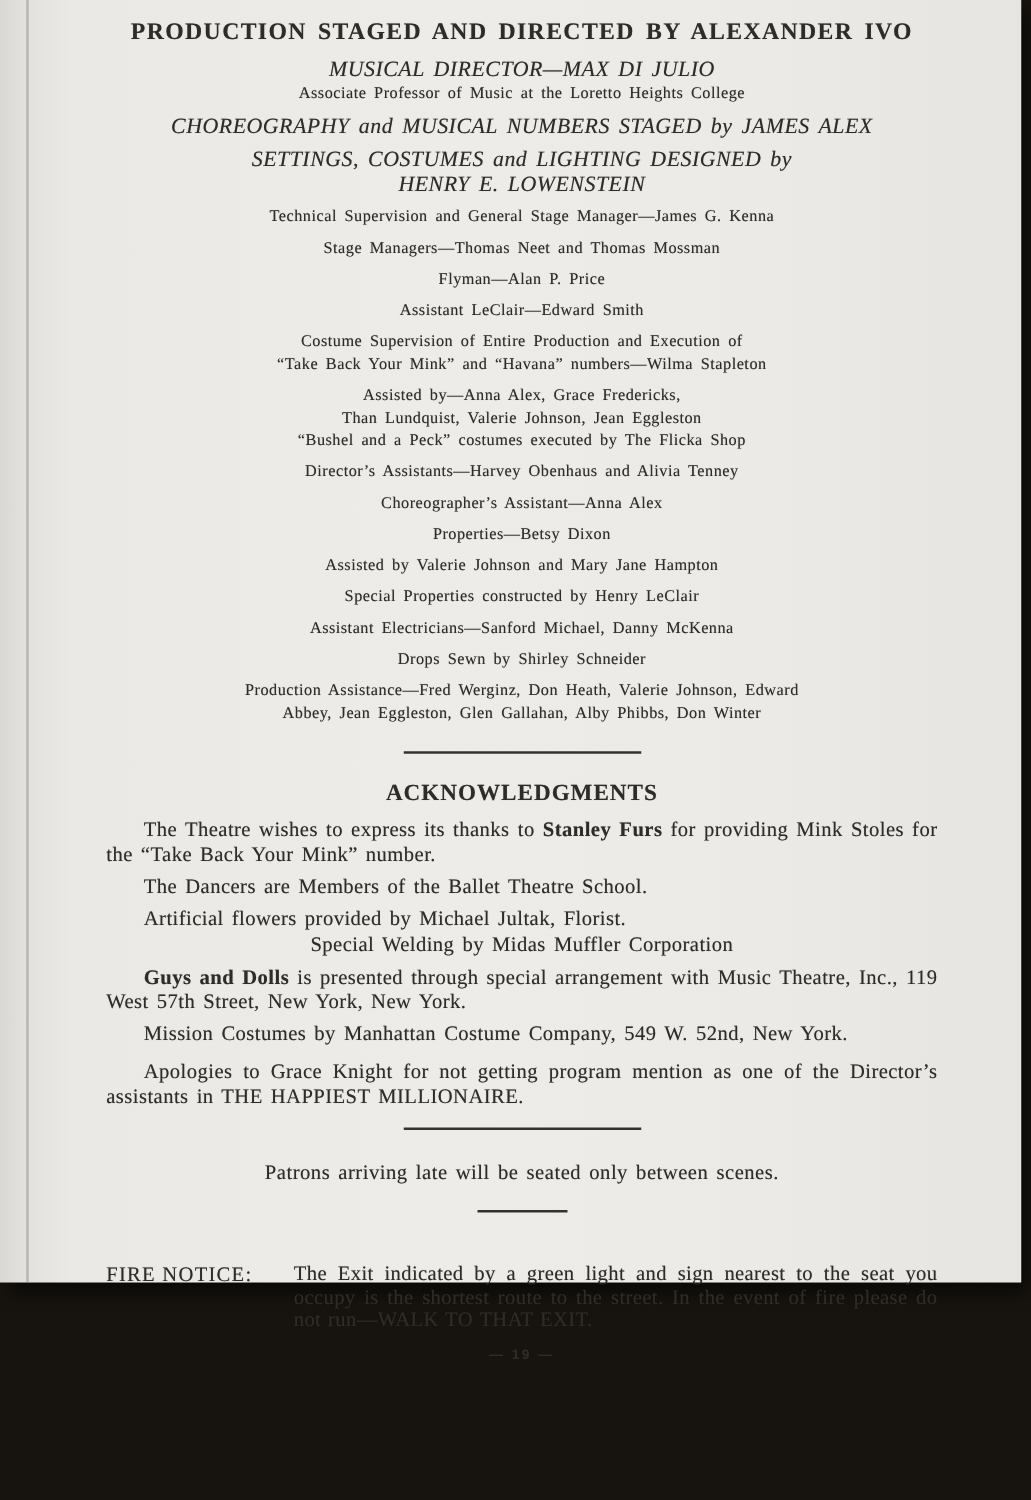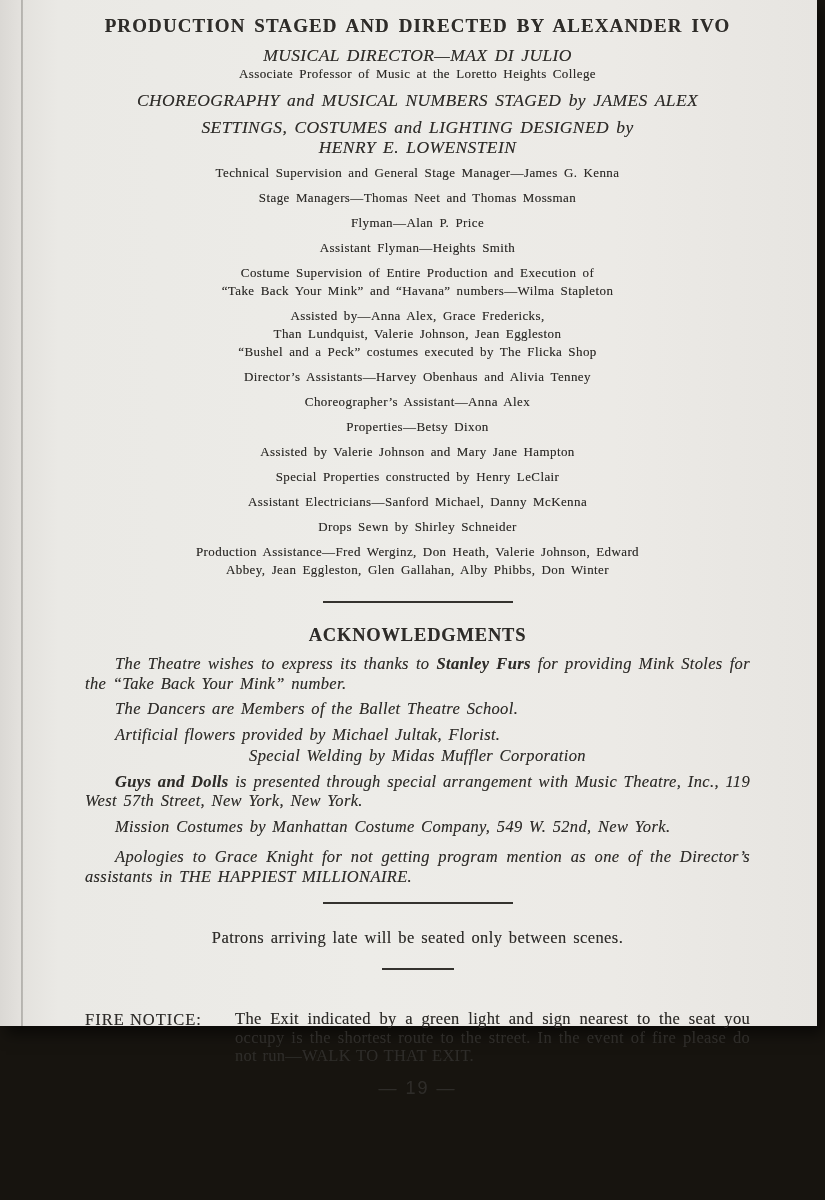--- a/index.html
+++ b/index.html
@@ -59,21 +59,21 @@
     margin: 22px auto 0;
   }
   .divider.d2 { margin-top: 16px; }
   .divider.short { width: 72px; margin-top: 20px; }
   .ack-heading {
     margin-top: 22px;
     font-weight: bold;
     font-size: 18.5px;
     letter-spacing: 0.8px;
   }
-  .ack-paras { margin-top: 8px; font-style: italic; }
+  .ack-paras { margin-top: 8px; }
   .ack-para {
     text-align: justify;
     text-indent: 30px;
     font-size: 16.5px;
     line-height: 19.5px;
     letter-spacing: 0.35px;
     word-spacing: 2px;
     margin-top: 6px;
   }
   .ack-para.center { text-align: center; text-indent: 0; margin-top: 2px; }
@@ -100,22 +100,22 @@
     flex: 1;
     font-size: 16.5px;
     line-height: 18.5px;
     text-align: justify;
     letter-spacing: 0.3px;
     word-spacing: 1px;
   }
   .page-num {
     margin-top: 12px;
     font-family: "Liberation Sans", sans-serif;
-    font-weight: normal;
-    font-size: 18px;
+    font-weight: bold;
+    font-size: 11px;
     letter-spacing: 2px;
   }
 </style>
 </head>
 <body>
 
 <div class="paper">
   <div class="gutter"></div>
 
   <div class="content">
@@ -137,21 +137,21 @@
           <div class="credit-group">
             <div class="credit-line">Technical Supervision and General Stage Manager—James G. Kenna</div>
           </div>
           <div class="credit-group">
             <div class="credit-line">Stage Managers—Thomas Neet and Thomas Mossman</div>
           </div>
           <div class="credit-group">
             <div class="credit-line">Flyman—Alan P. Price</div>
           </div>
           <div class="credit-group">
-            <div class="credit-line">Assistant Flyman—Heights Smith</div>
+            <div class="credit-line">Assistant LeClair—Edward Smith</div>
           </div>
           <div class="credit-group">
             <div class="credit-line">Costume Supervision of Entire Production and Execution of</div>
             <div class="credit-line">“Take Back Your Mink” and “Havana” numbers—Wilma Stapleton</div>
           </div>
           <div class="credit-group">
             <div class="credit-line">Assisted by—Anna Alex, Grace Fredericks,</div>
             <div class="credit-line">Than Lundquist, Valerie Johnson, Jean Eggleston</div>
             <div class="credit-line">“Bushel and a Peck” costumes executed by The Flicka Shop</div>
           </div>

